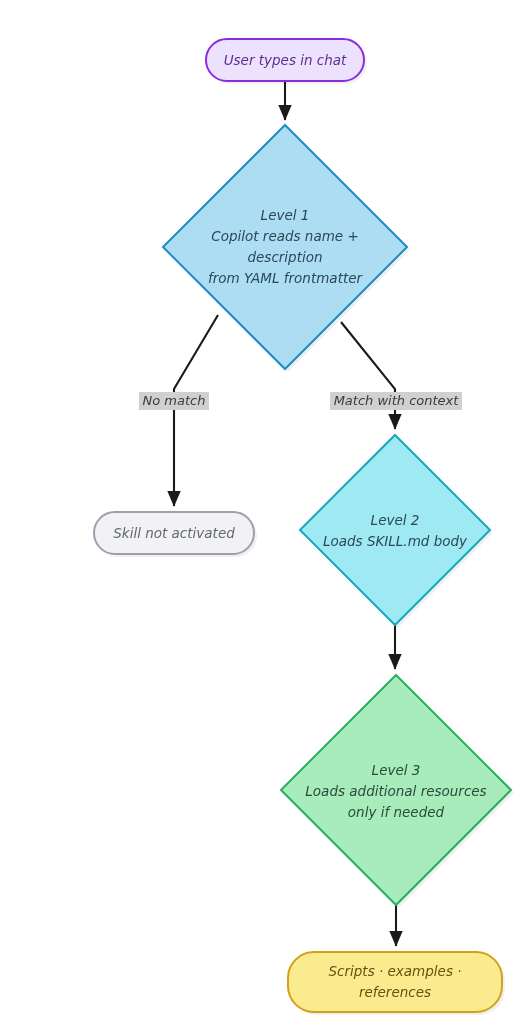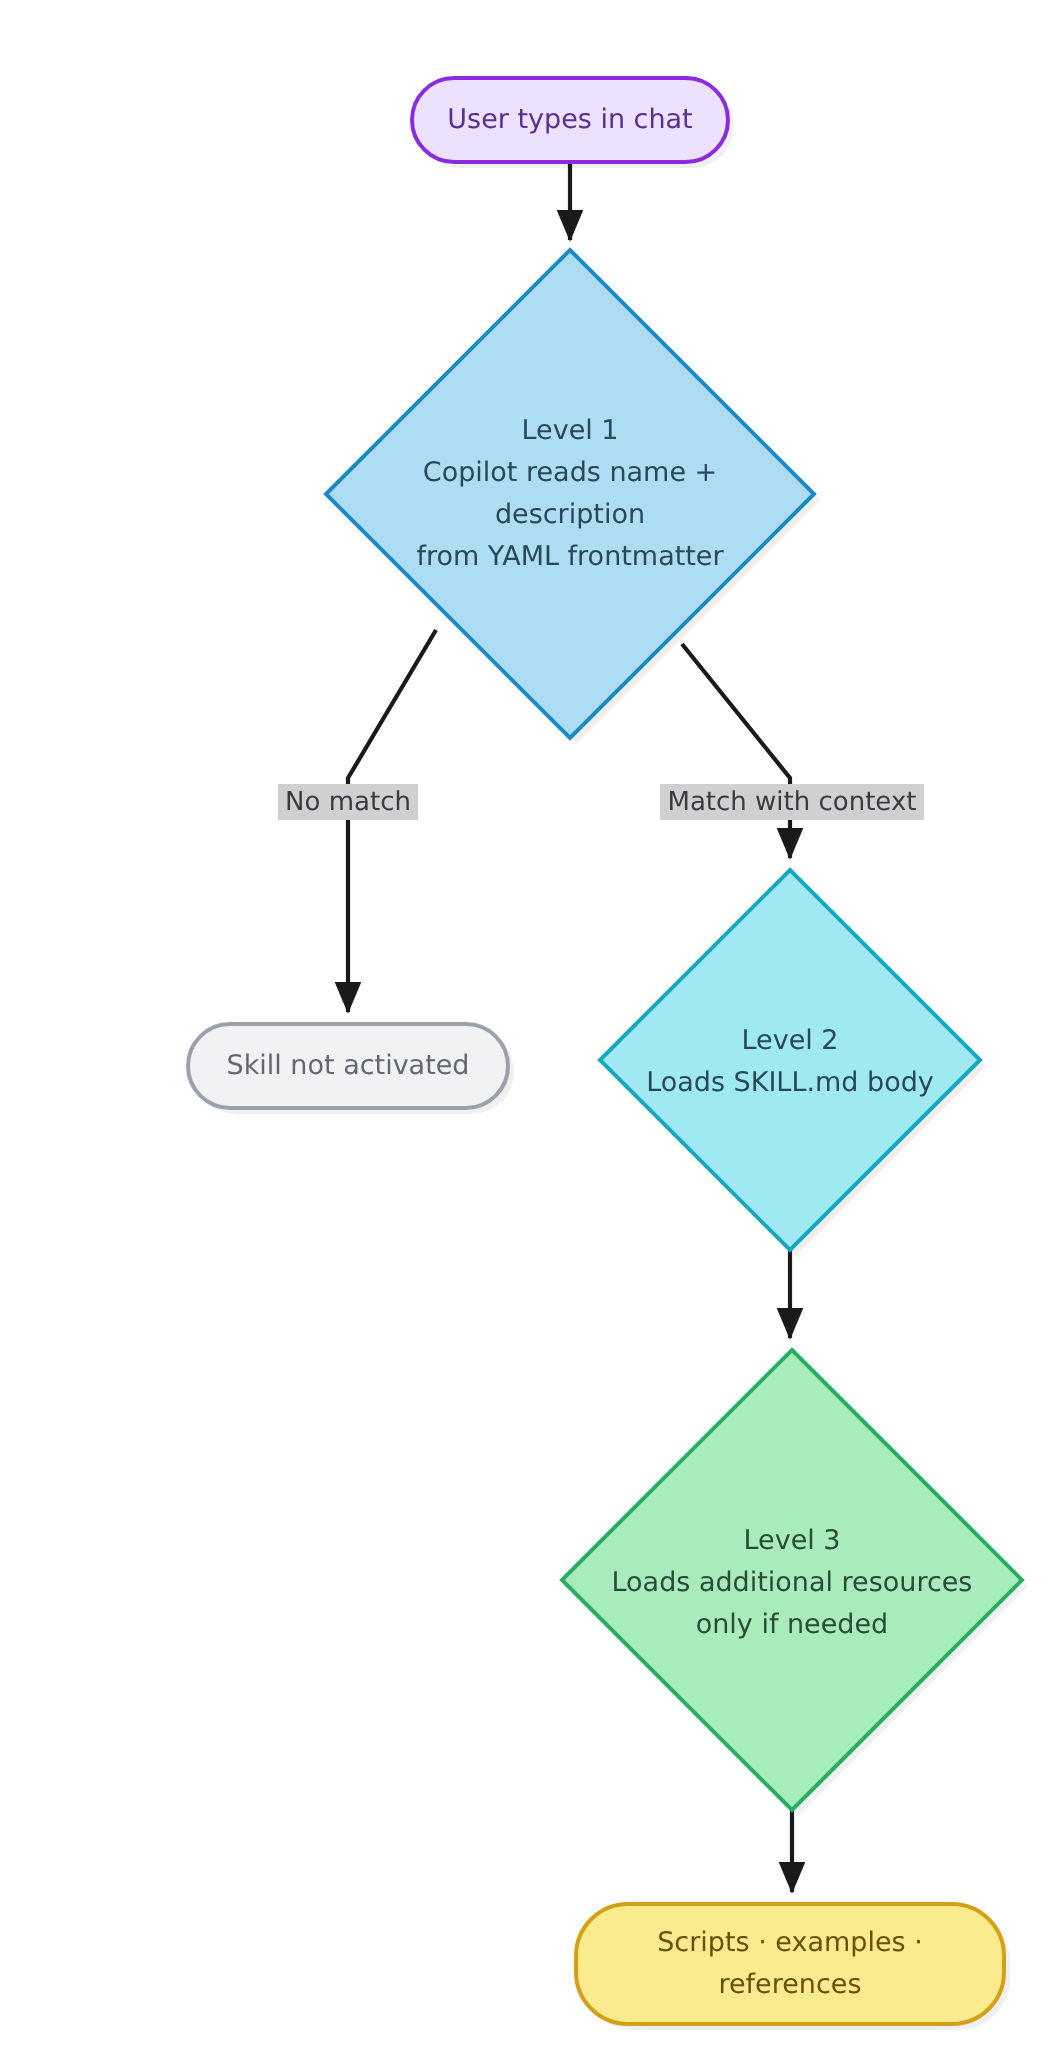--- a/index.html
+++ b/index.html
@@ -11,20 +11,21 @@
     width: 521px;
     height: 1024px;
     overflow: hidden;
     font-family: "DejaVu Sans", sans-serif;
   }
   #flow-root {
     position: relative;
     width: 521px;
     height: 1024px;
     background: #ffffff;
+    font-style: italic;
   }
   svg#flowchart {
     display: block;
     width: 521px;
     height: 1024px;
   }
   .node-shape {
     stroke-width: 2;
   }
   .node-label {

